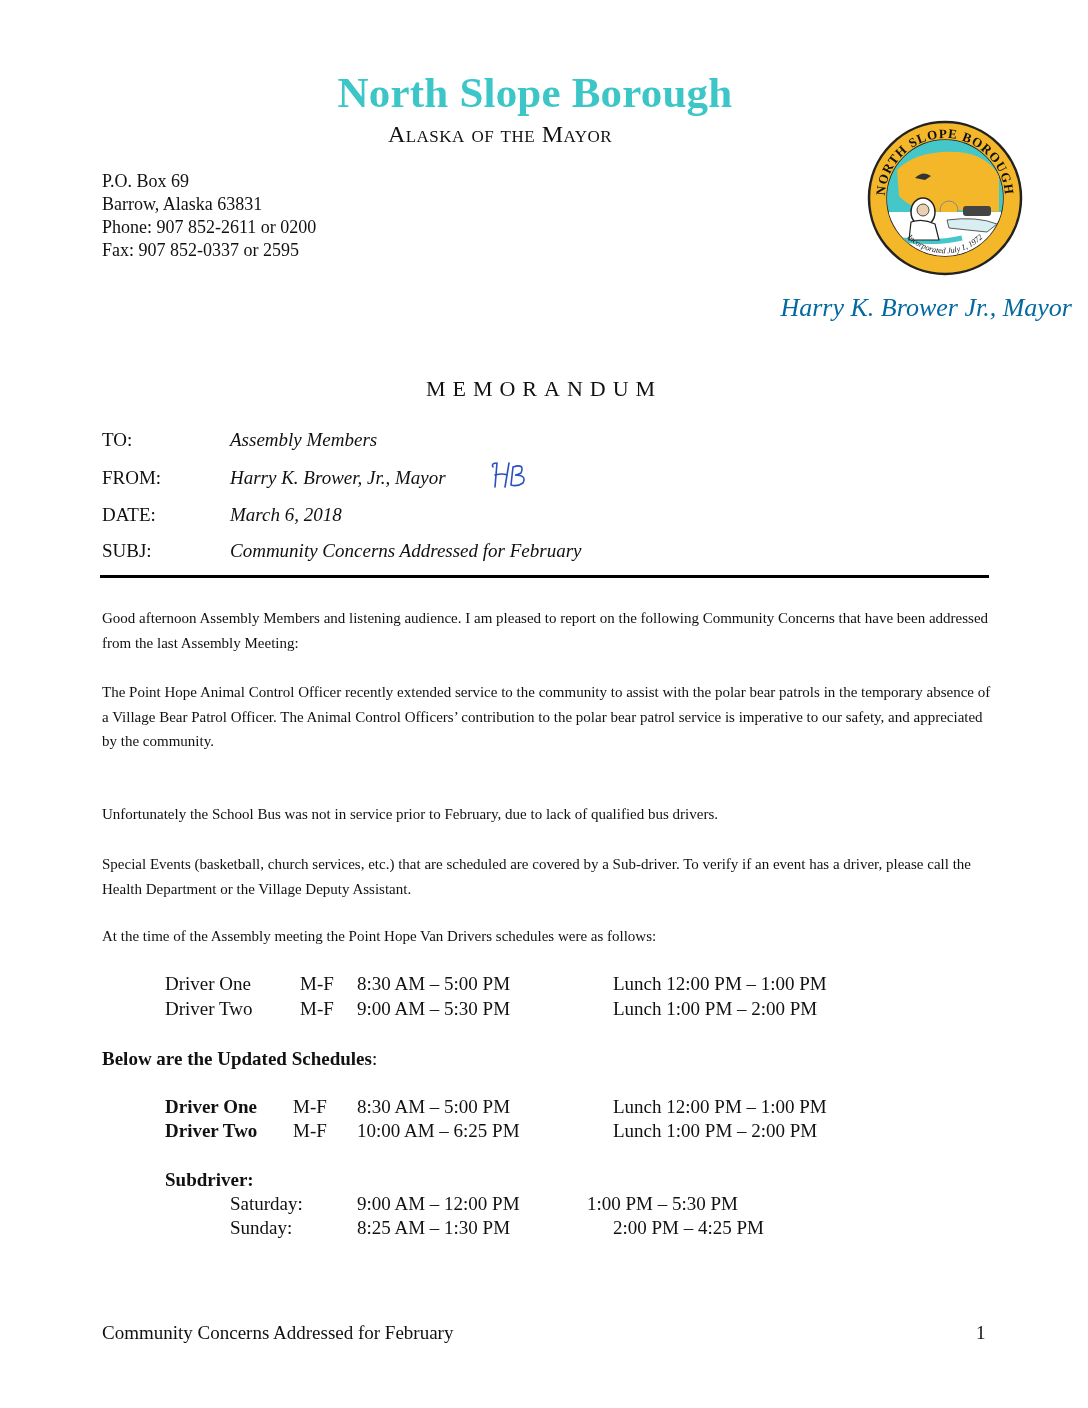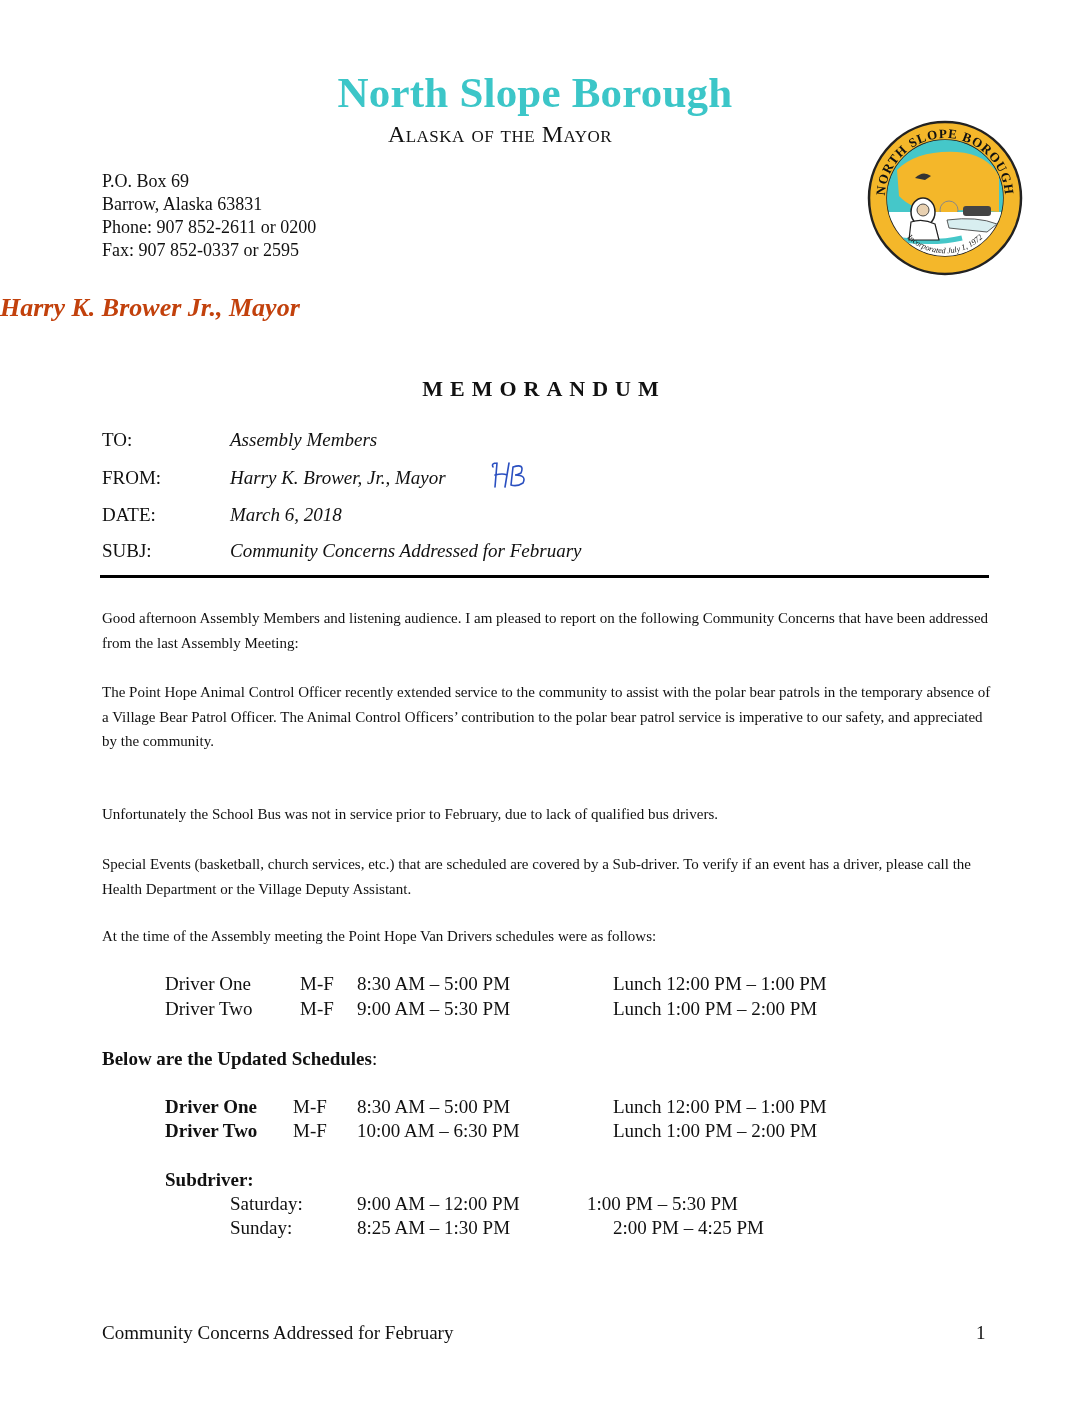--- a/index.html
+++ b/index.html
@@ -5,24 +5,24 @@
     html, body { margin: 0; padding: 0; background: #ffffff; }
     body { width: 1088px; height: 1408px; position: relative; overflow: hidden;
            font-family: "Liberation Serif", serif; color: #111; }
     .abs { position: absolute; white-space: nowrap; }
     .title { left: 0; width: 1070px; top: 68px; text-align: center; font-size: 43px;
              font-weight: bold; color: #3cc6c8; letter-spacing: 0.2px; }
     .subtitle { left: 0; width: 1000px; top: 121px; text-align: center; font-size: 24px;
                 font-variant: small-caps; letter-spacing: 0.5px; color: #111; }
     .addr { left: 102px; font-size: 18px; line-height: 23px; }
     .seal { left: 867px; top: 120px; width: 156px; height: 156px; }
-    .mayor { left: 0; width: 1072px; top: 293px; text-align: left; font-size: 26px;
-             font-weight: bold; font-style: italic; color: #c2410c; }
+    .mayor { left: 0; width: 1072px; top: 293px; text-align: right; font-size: 26px;
+             font-weight: normal; font-style: italic; color: #0369a1; }
     .memo { left: 0; width: 1088px; top: 376px; text-align: center; font-size: 22px;
-            font-weight: bold; letter-spacing: 7px; }
+            font-weight: normal; letter-spacing: 7px; }
     .hlabel { left: 102px; font-size: 19px; }
     .hval { left: 230px; font-size: 19px; font-style: italic; }
     .rule { left: 100px; width: 889px; top: 575px; height: 3px; background: #000; }
     .para { left: 102px; font-size: 15px; line-height: 24.5px; white-space: normal; width: 890px; }
     .cell { font-size: 19px; }
     .bold { font-weight: bold; }
     .sig { left: 487px; top: 459px; width: 48px; height: 32px; }
     .foot { font-size: 19px; }
   </style>
 </head>
@@ -115,21 +115,21 @@
 <div>
   <div>
     <div class="abs cell bold" style="left:165px;top:1096px">Driver One</div>
     <div class="abs cell" style="left:293px;top:1096px">M-F</div>
     <div class="abs cell" style="left:357px;top:1096px">8:30 AM – 5:00 PM</div>
     <div class="abs cell" style="left:613px;top:1096px">Lunch 12:00 PM – 1:00 PM</div>
   </div>
   <div>
     <div class="abs cell bold" style="left:165px;top:1120px">Driver Two</div>
     <div class="abs cell" style="left:293px;top:1120px">M-F</div>
-    <div class="abs cell" style="left:357px;top:1120px">10:00 AM – 6:30 PM</div>
+    <div class="abs cell" style="left:357px;top:1120px">10:00 AM – 6:25 PM</div>
     <div class="abs cell" style="left:613px;top:1120px">Lunch 1:00 PM – 2:00 PM</div>
   </div>
 </div>
 
 <div class="abs cell bold" style="left:165px;top:1169px">Subdriver:</div>
 <div>
   <div>
     <div class="abs cell" style="left:230px;top:1193px">Saturday:</div>
     <div class="abs cell" style="left:357px;top:1193px">9:00 AM – 12:00 PM</div>
     <div class="abs cell" style="left:587px;top:1193px">1:00 PM – 5:30 PM</div>

